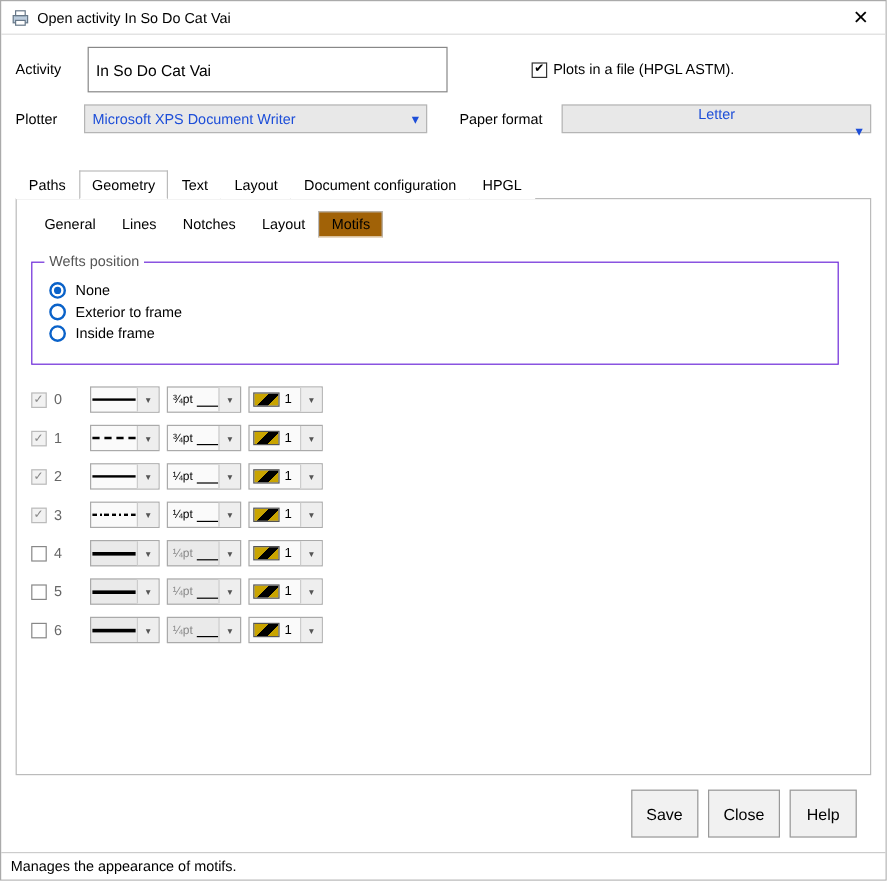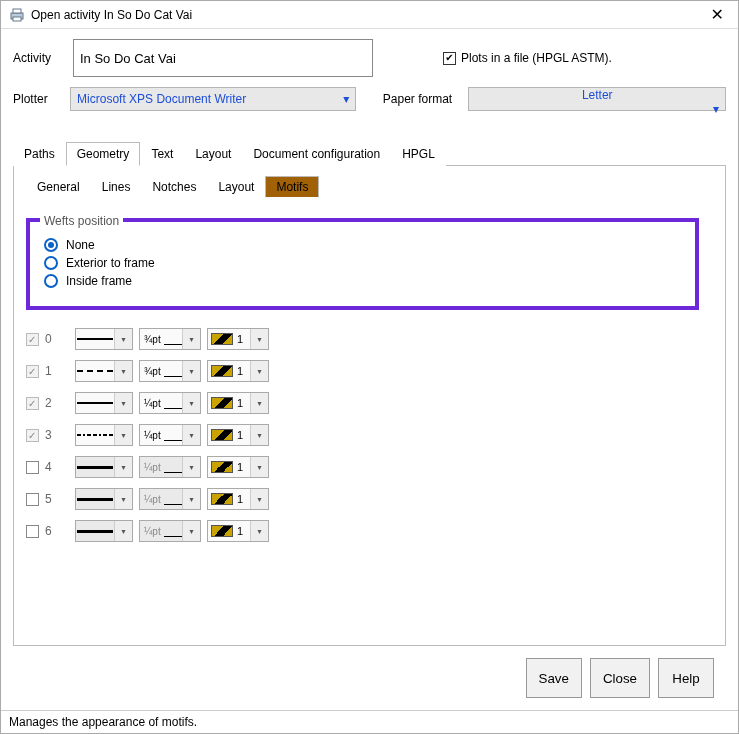--- a/index.html
+++ b/index.html
@@ -33,21 +33,21 @@
   .tabs-outer { margin-top: 20px; display: flex; }
   .tab {
     padding: 4px 10px; border: 1px solid transparent; cursor: pointer;
     position: relative; top: 1px; background: #fff;
   }
   .tab.active { border: 1px solid #bbb; border-bottom: 1px solid #fff; }
   .tab-panel { border: 1px solid #bbb; flex: 1; padding: 10px 12px; overflow: auto; }
   .subtabs { display: flex; margin-bottom: 20px; }
   .subtab { padding: 3px 10px; border: 1px solid transparent; cursor: pointer; }
   .subtab.active { border: 1px solid #bbb; border-bottom: 1px solid #fff; background:#a16207; }
-  .fieldset { border: 4px solid #6d28d9; padding: 12px 14px 14px 14px; margin: 4px 14px 18px 0; position: relative; }
+  .fieldset { border: 1px solid #6d28d9; padding: 12px 14px 14px 14px; margin: 4px 14px 18px 0; position: relative; }
   .fieldset .legend { position: absolute; top: -8px; left: 10px; background: #fff; padding: 0 4px; color:#555; }
   .radio-row { display: flex; align-items: center; margin: 4px 0; }
   .radio {
     width: 14px; height: 14px; border-radius: 50%; border: 2px solid #0a62c9; margin-right: 8px;
     display: flex; align-items: center; justify-content: center;
   }
   .radio .dot { width: 6px; height: 6px; border-radius: 50%; background: #0a62c9; }
   .motif-table { }
   .motif-row { display: flex; align-items: center; margin-bottom: 10px; }
   .chk { width: 13px; height: 13px; border: 1px solid #888; margin-right: 6px; display:flex; align-items:center; justify-content:center; }

